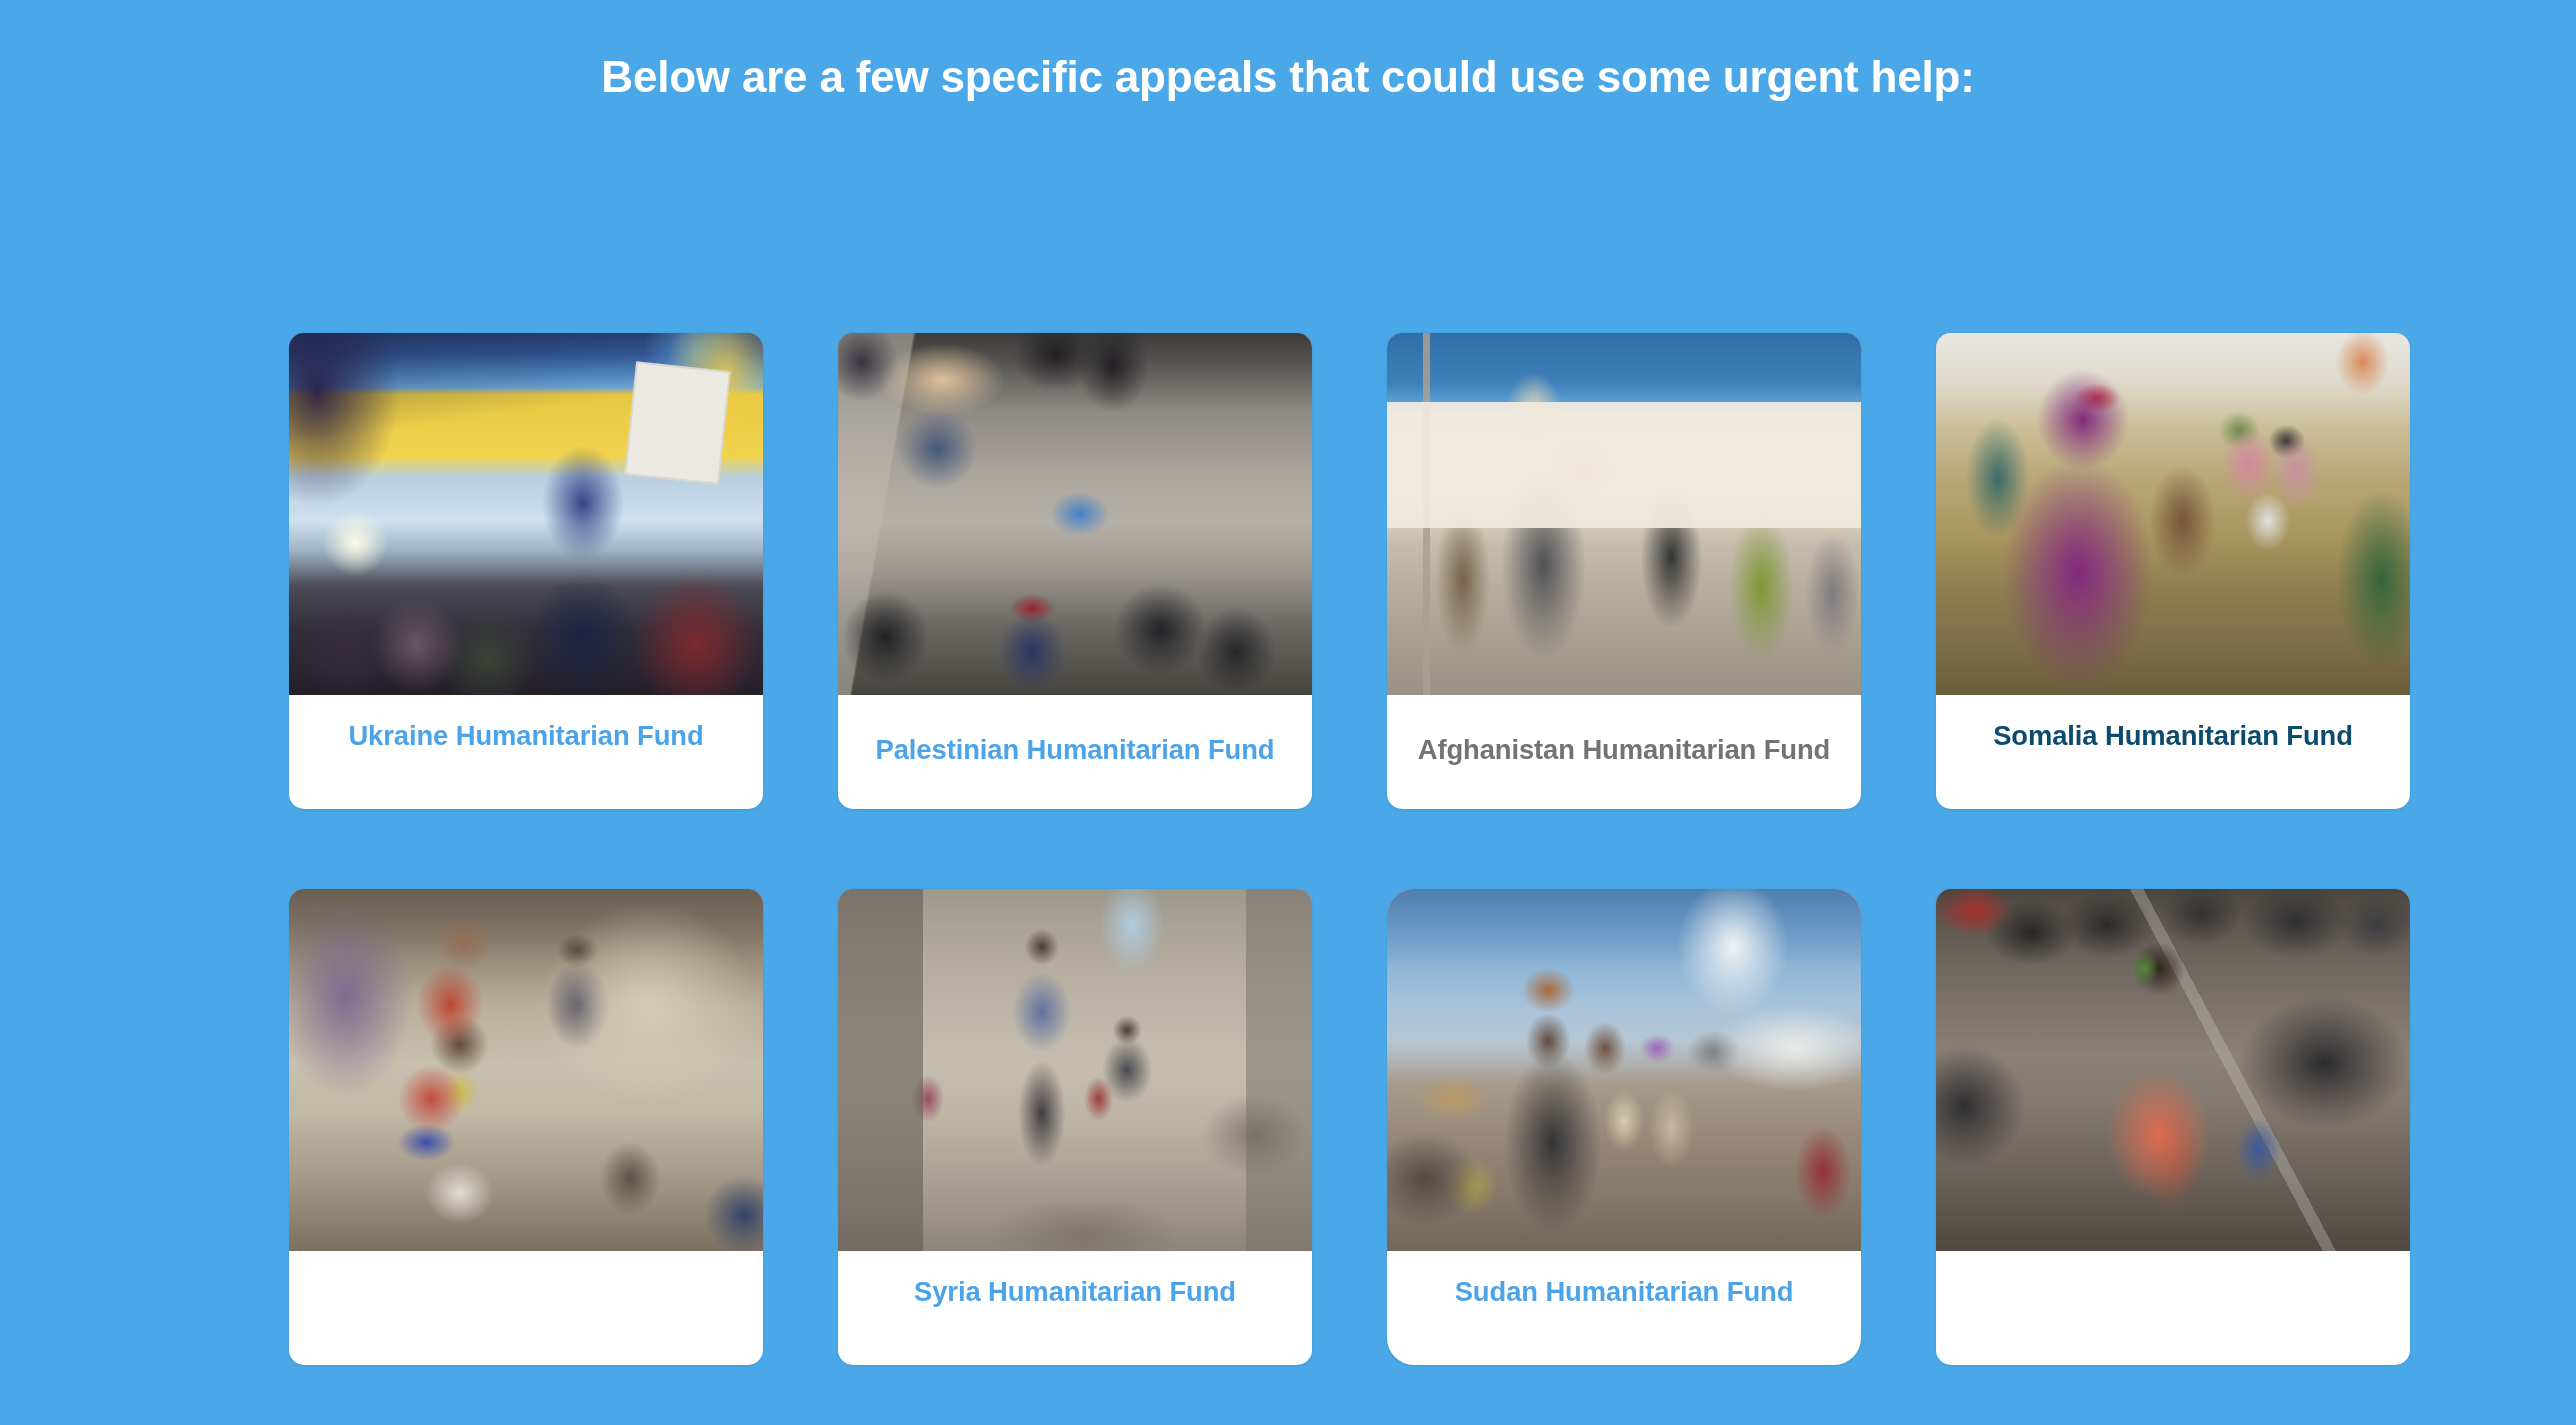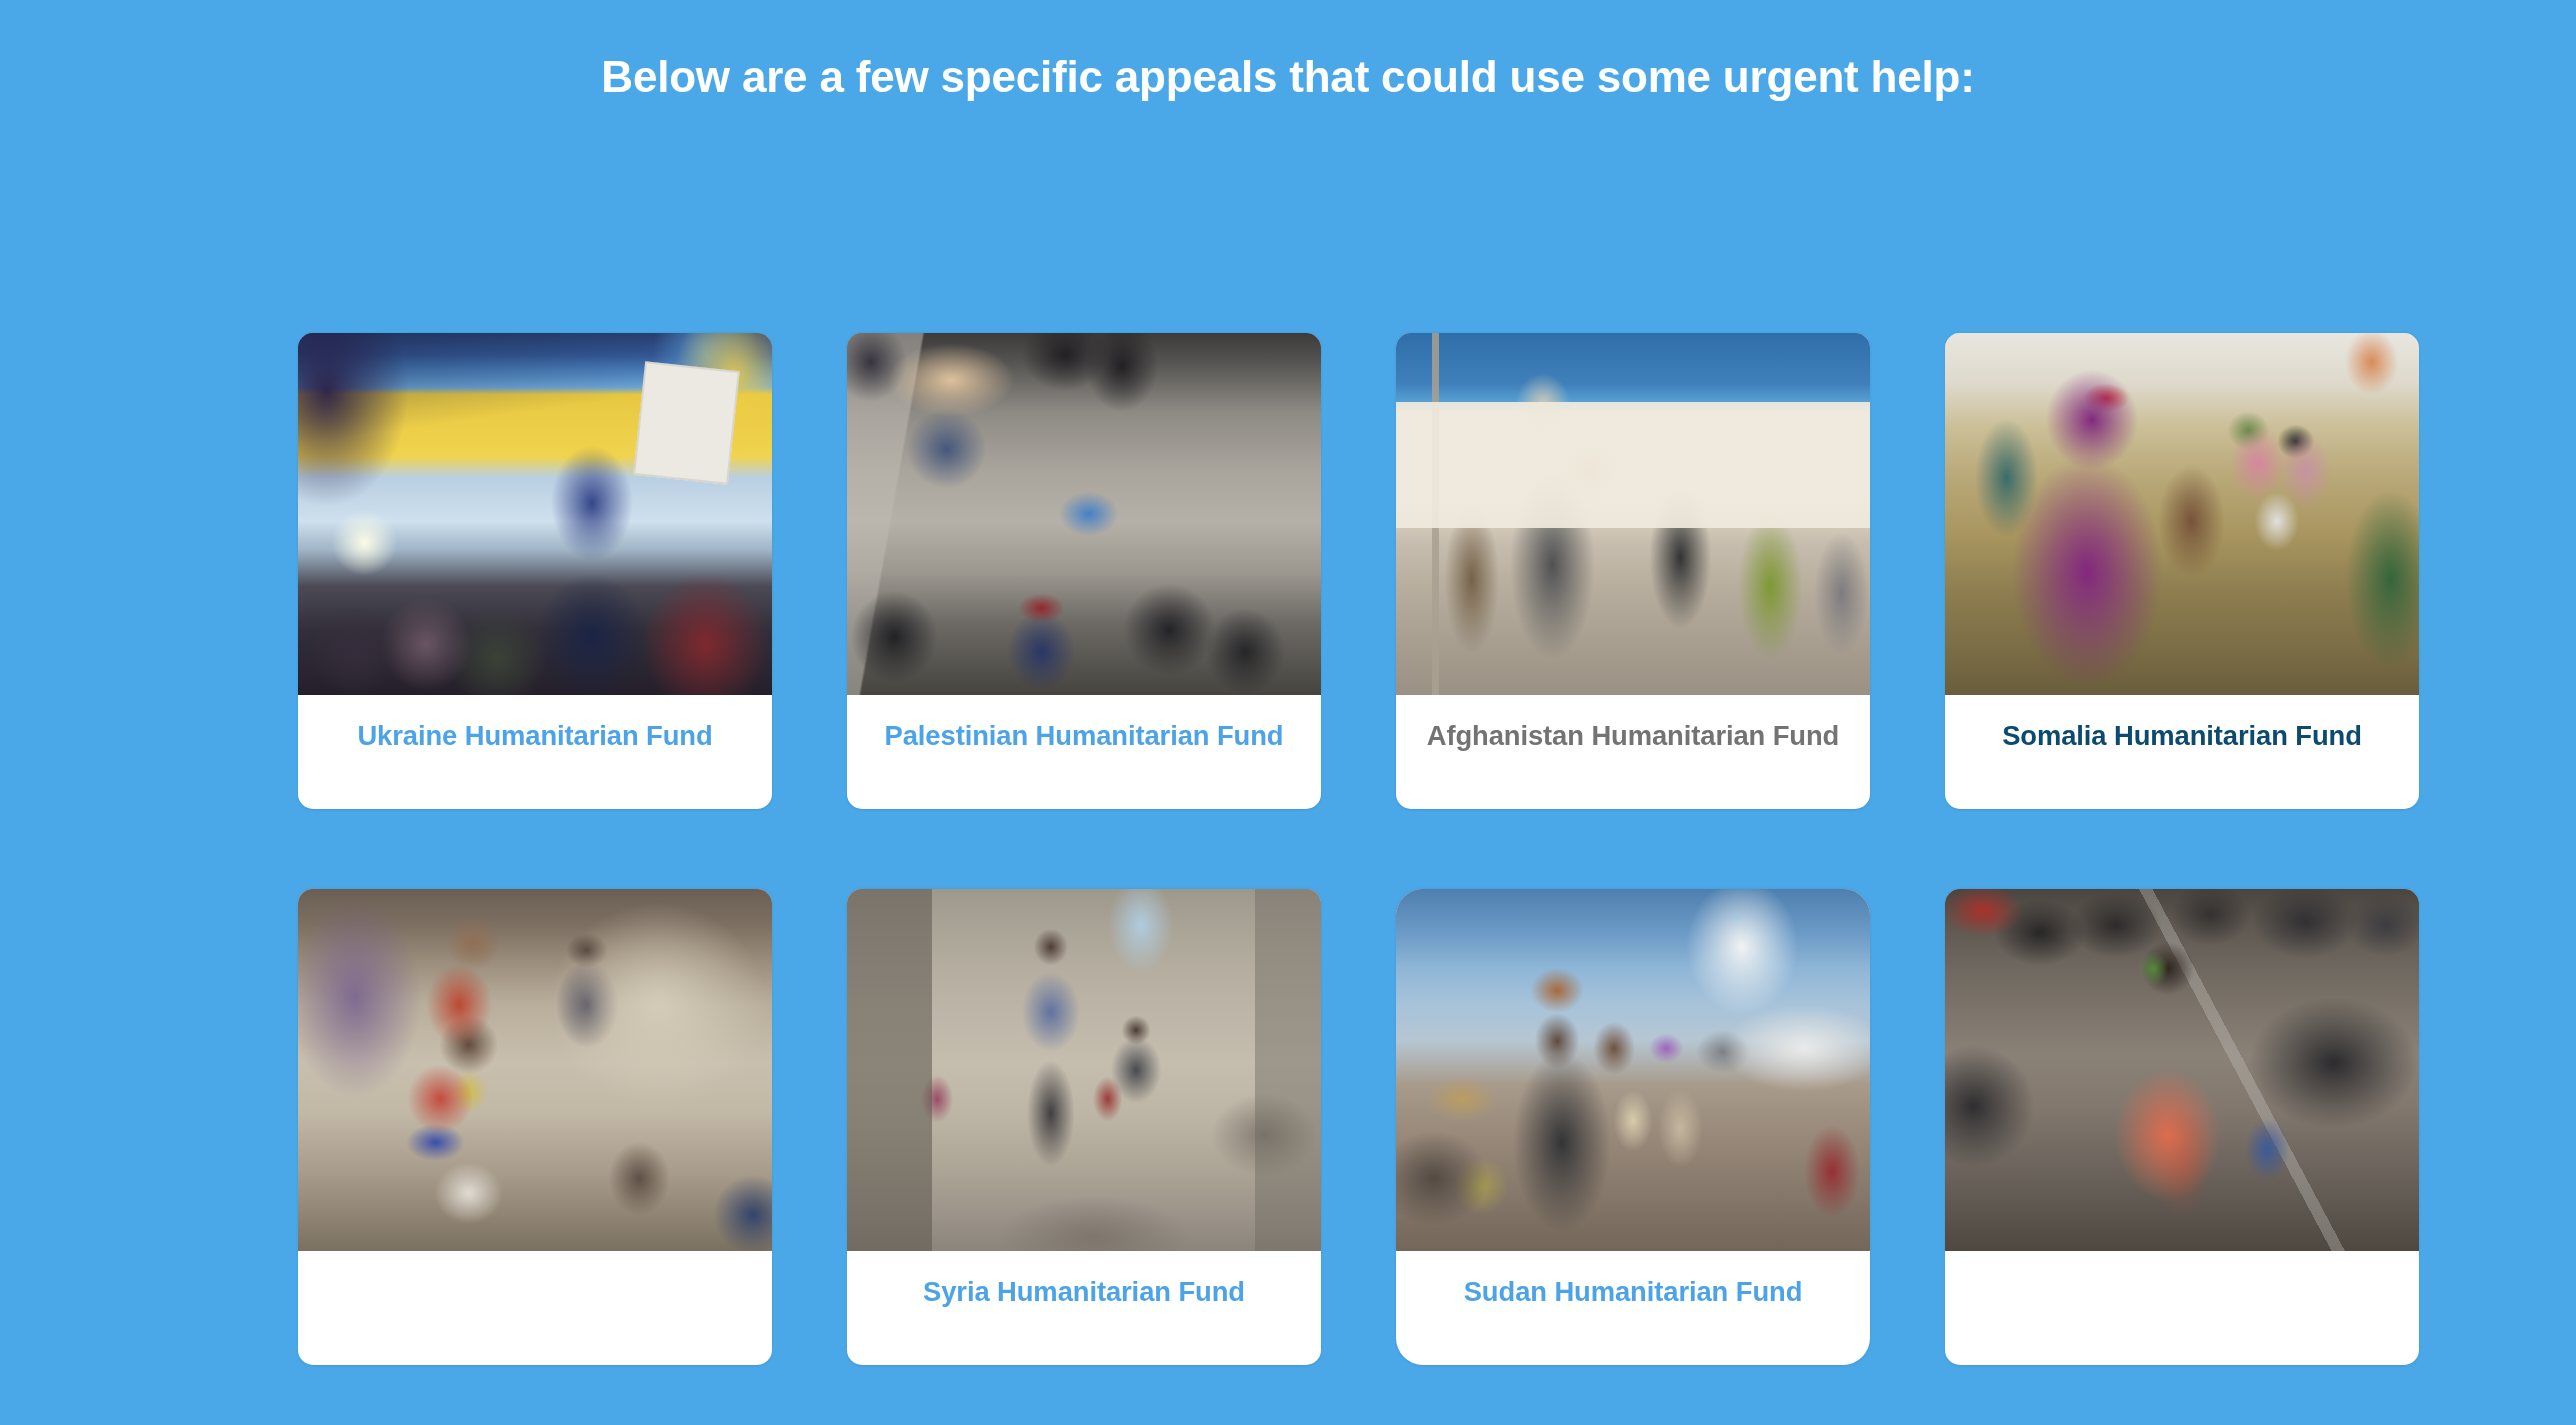--- a/index.html
+++ b/index.html
@@ -34,21 +34,21 @@
     font-size: 44px;
     font-weight: bold;
     letter-spacing: -0.2px;
     line-height: 1.2;
   }
 
   
   .grid {
     position: absolute;
     top: 333px;
-    left: 298px;
+    left: 289px;
     width: 2141px;
     display: grid;
     grid-template-columns: repeat(4, 474px);
     column-gap: 75px;
     row-gap: 80px;
   }
 
   .card {
     position: relative;
     width: 474px;
@@ -86,21 +86,21 @@
   .card-title {
     color: #4da3e8;
     font-size: 27.4px;
     font-weight: bold;
     line-height: 1.18;
     text-align: center;
     letter-spacing: -0.1px;
   }
 
   
-  .card.two-line .card-body { min-height: 114px; }
+  .card.two-line .card-body { min-height: 114px; align-items: center; }
 
   
 
   
   .ph-ukraine {
     background:
       radial-gradient(ellipse 47px 47px at 14% 58%, rgba(255,255,230,.95), transparent 70%),
       linear-gradient(172deg, rgba(20,30,60,.55) 0%, rgba(20,30,60,0) 26%),
       linear-gradient(to bottom,
         #2f4d86 0%, #3a62a6 6%,

